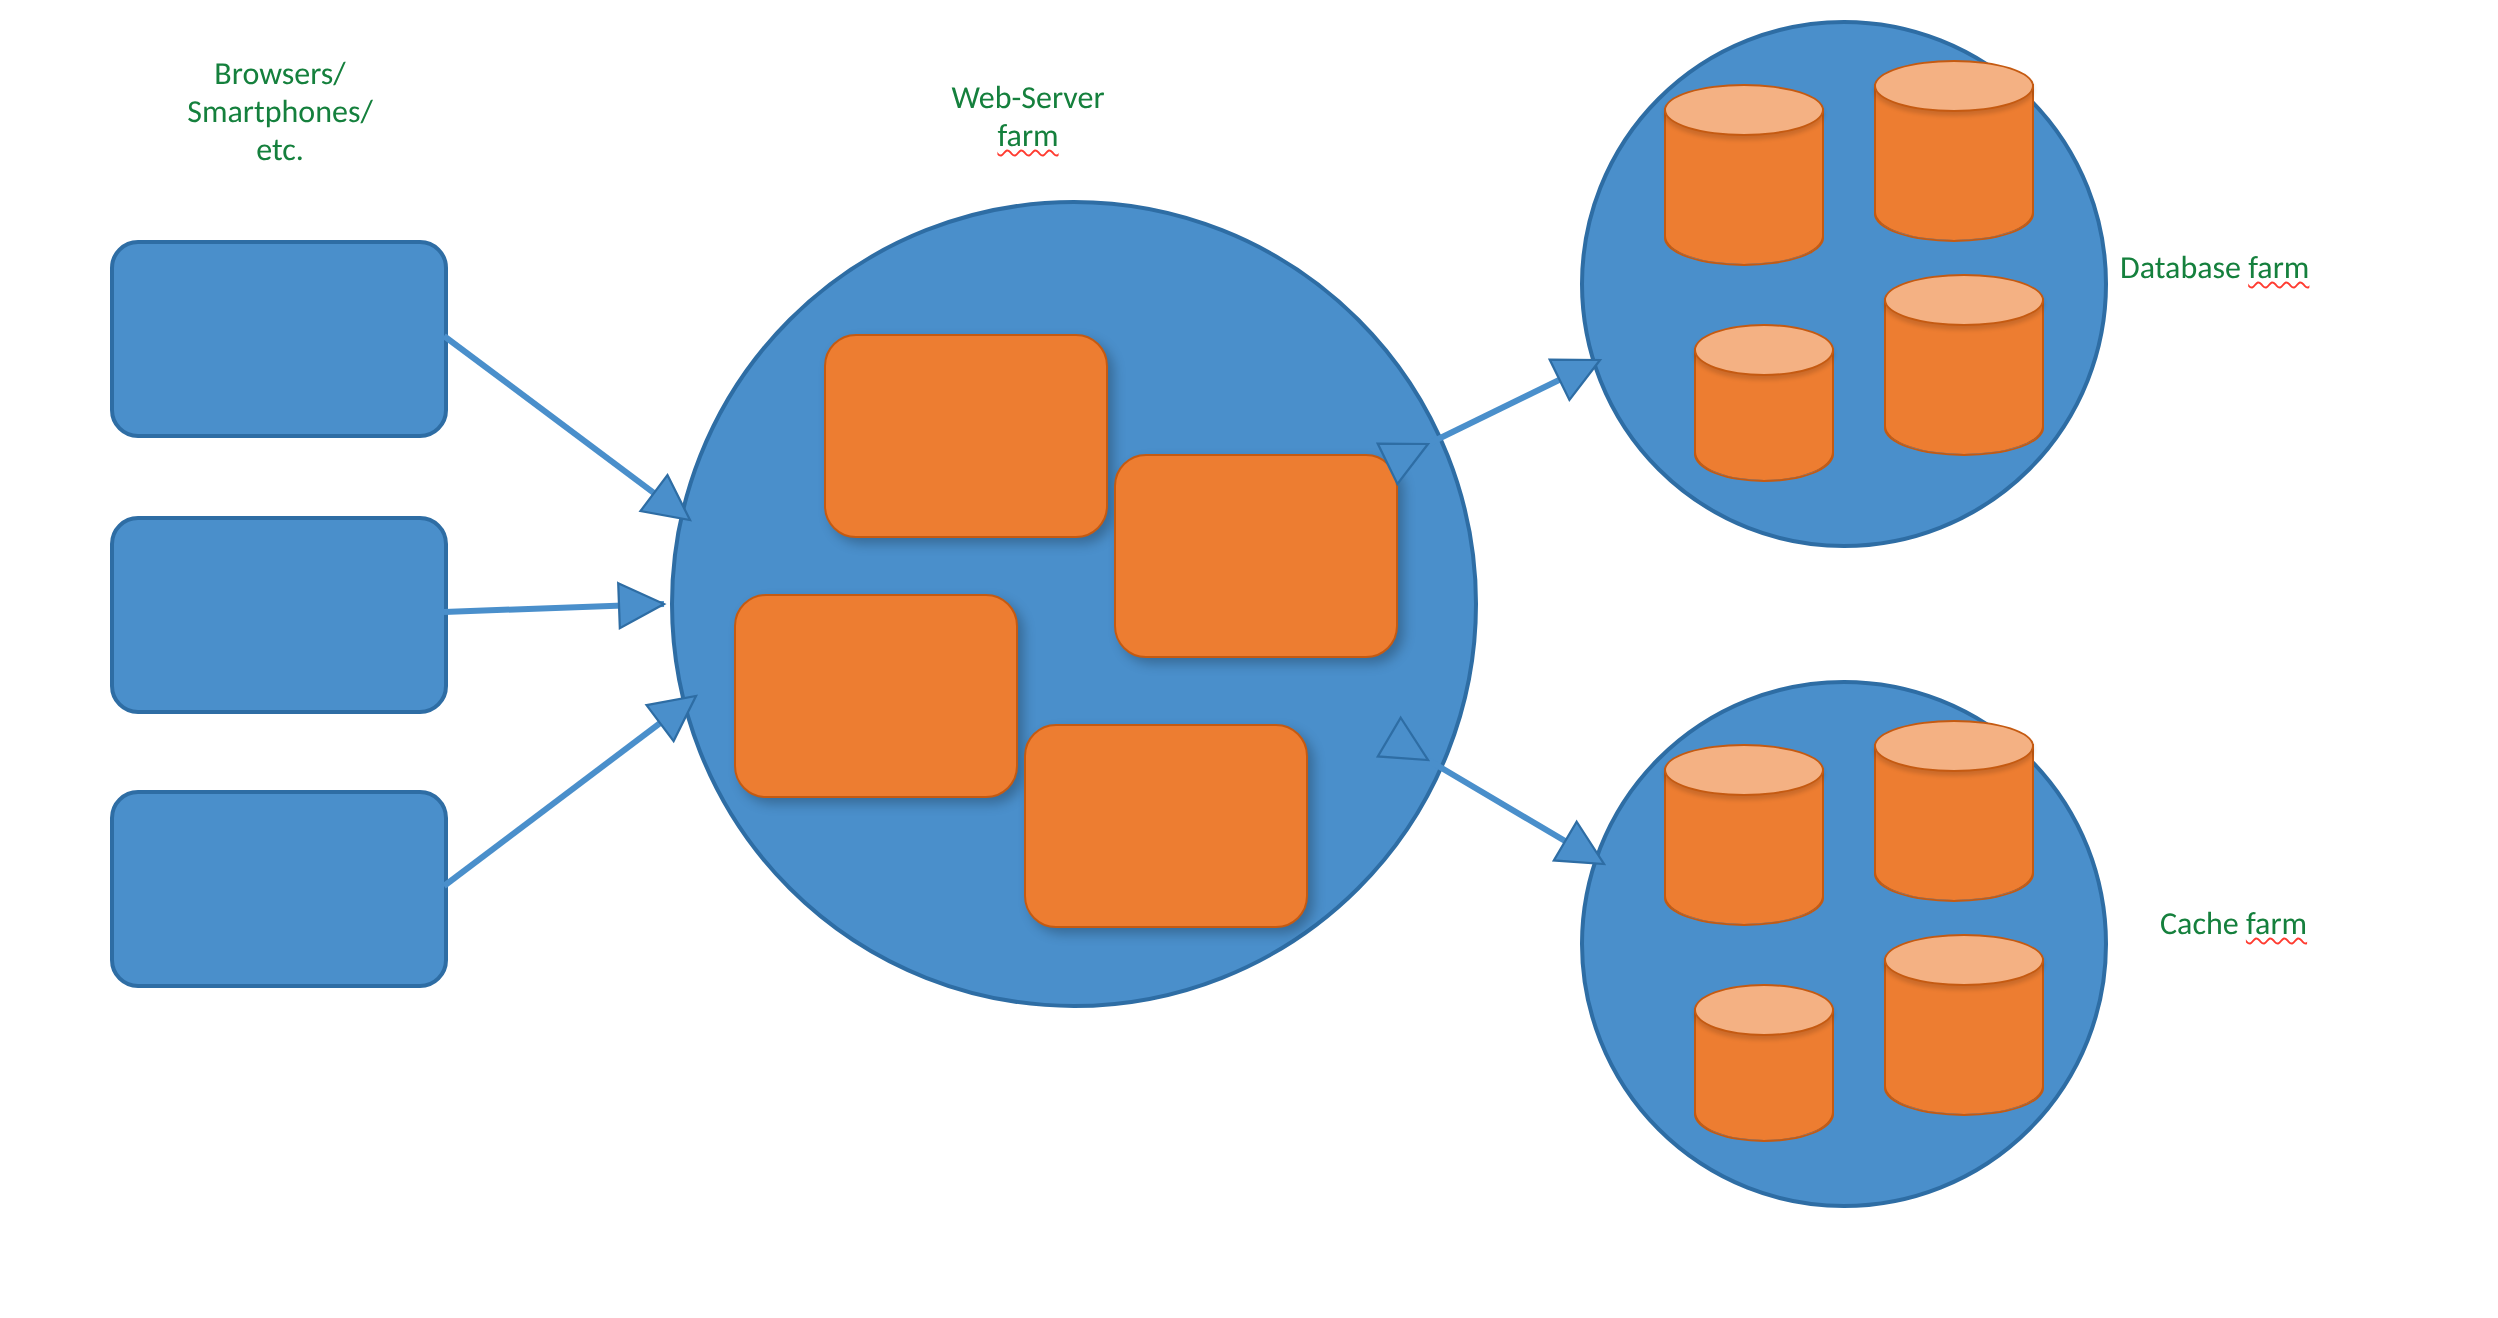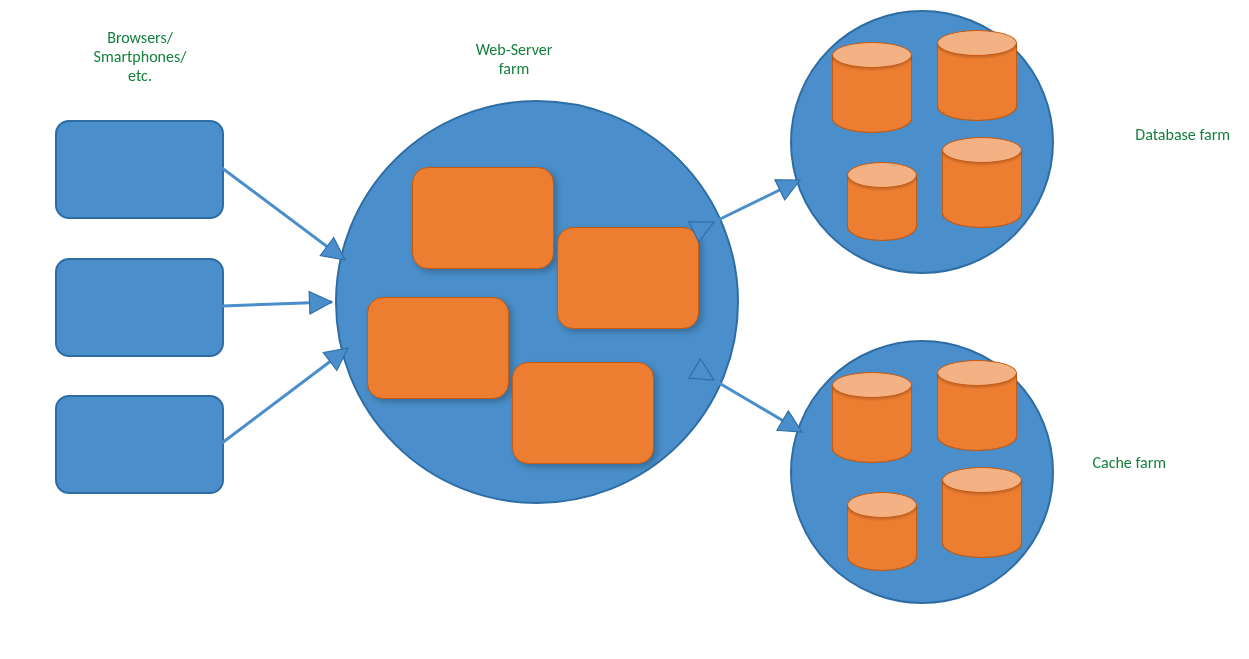--- a/index.html
+++ b/index.html
@@ -13,20 +13,21 @@
     overflow: hidden;
   }
   .label {
     position: absolute;
     color: #15803d;
     font-size: 16px;
     text-align: center;
     line-height: 1.2;
   }
   .underline-word {
+    text-decoration: underline;
     text-decoration-style: wavy;
     text-decoration-color: #FF3B30;
     text-decoration-thickness: 1px;
   }
   .client-box {
     position: absolute;
     width: 165px;
     height: 95px;
     background: #4A8FCB;
     border: 2px solid #2E6DA4;
@@ -102,25 +103,25 @@
   <span>Browsers/</span><br>
   <span>Smartphones/</span><br>
   <span>etc.</span>
 </div>
 
 <div class="label" style="left:434px; top:40px; width:160px;">
   <span>Web-Server</span><br>
   <span class="underline-word">farm</span>
 </div>
 
-<div class="label" style="left:1060px; top:125px; width:170px; text-align:right;">
+<div class="label" style="left:1060px; top:125px; width:170px; text-align:left;">
   <span>Database </span><span class="underline-word">farm</span>
 </div>
 
-<div class="label" style="left:1016px; top:453px; width:150px; text-align:right;">
+<div class="label" style="left:1080px; top:453px; width:150px; text-align:left;">
   <span>Cache </span><span class="underline-word">farm</span>
 </div>
 
 <div class="client-box" style="left:55px; top:120px;"></div>
 <div class="client-box" style="left:55px; top:258px;"></div>
 <div class="client-box" style="left:55px; top:395px;"></div>
 
 <div class="big-circle" style="left:335px; top:100px; width:400px; height:400px;">
   <div class="server-box" style="left:75px; top:65px;"></div>
   <div class="server-box" style="left:220px; top:125px;"></div>

